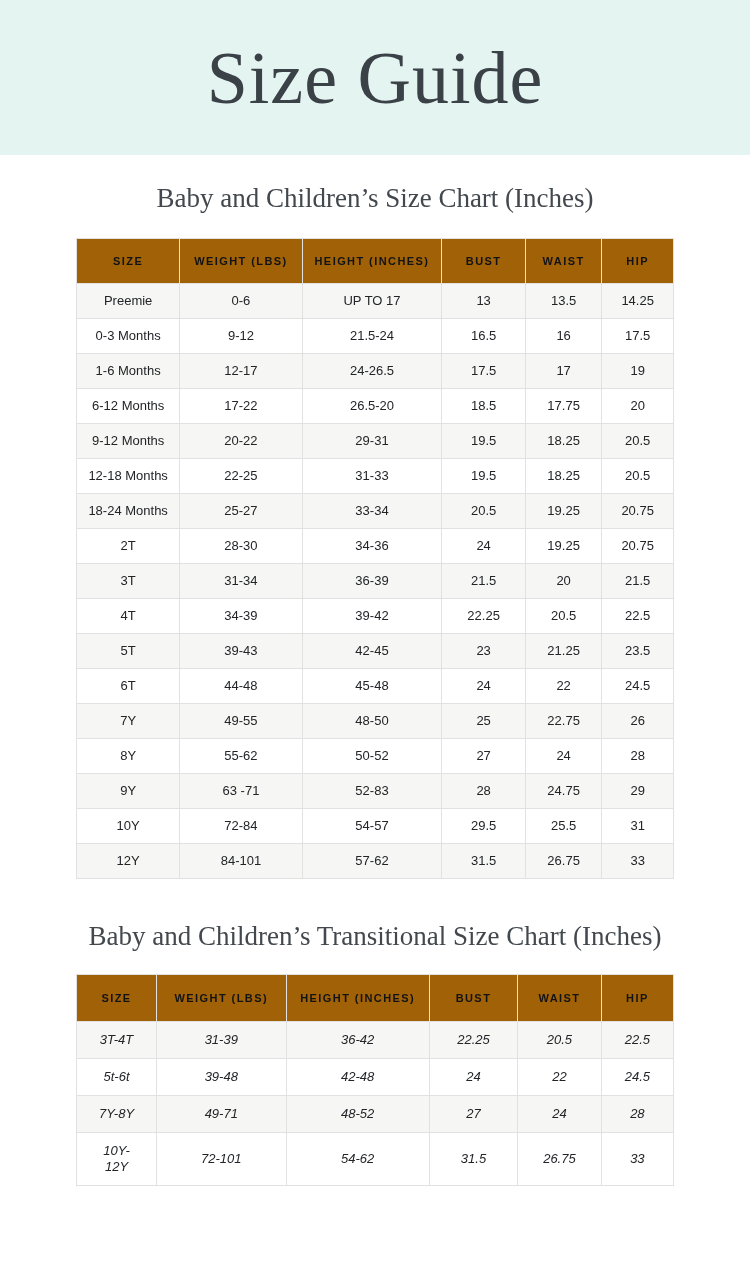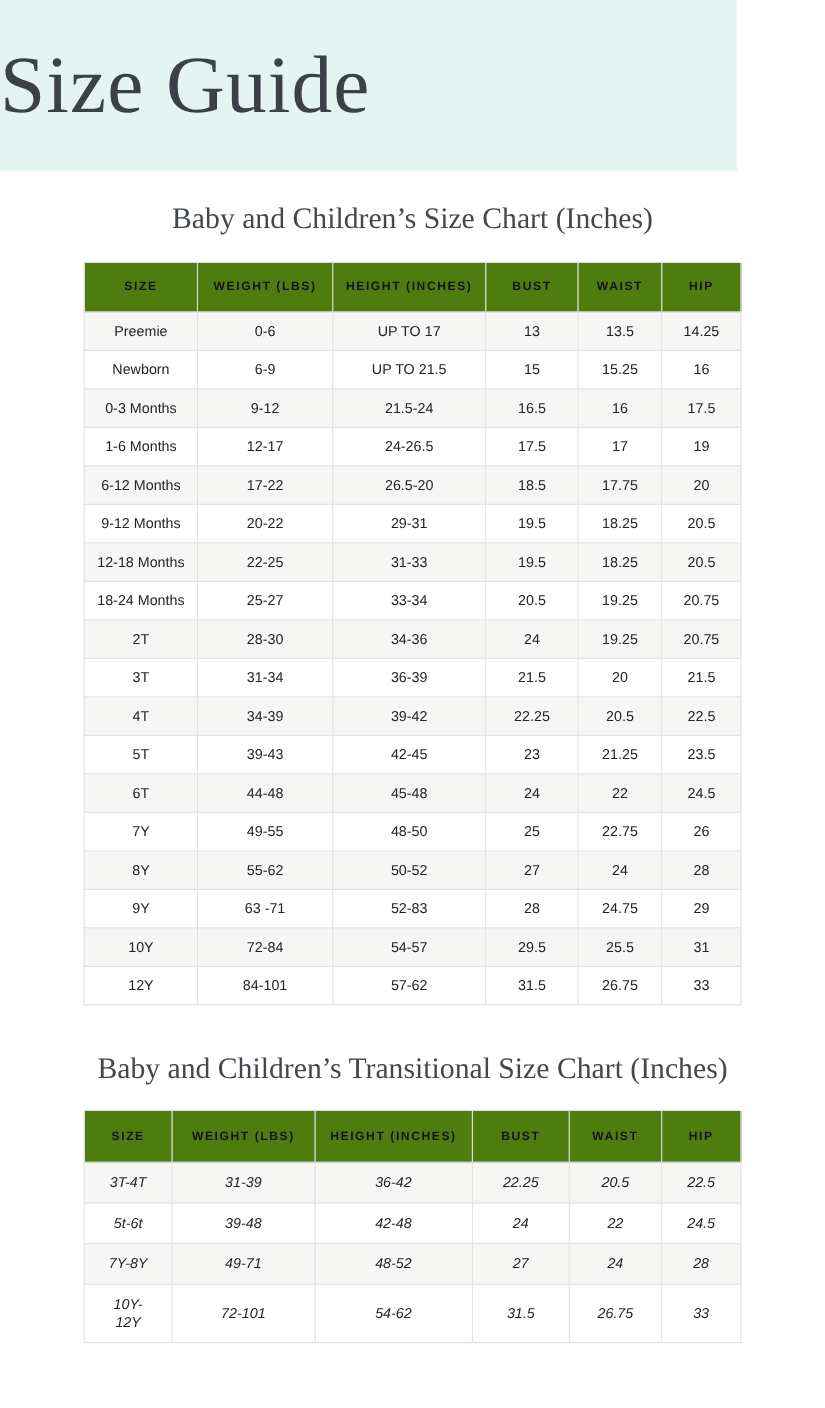--- a/index.html
+++ b/index.html
@@ -15,26 +15,26 @@
   *{box-sizing:border-box;}
   html,body{margin:0;padding:0;}
   body{
     width:750px;
     min-height:1280px;
     background:var(--page-bg);
     font-family:"Liberation Sans",sans-serif;
     -webkit-font-smoothing:antialiased;
   }
   .banner{
-    width:670px;
+    width:750px;
     height:155px;
     background:var(--banner-bg);
     display:flex;
     align-items:center;
-    justify-content:flex-start;
+    justify-content:center;
   }
   .page-title{
     margin:0;
     font-family:"Liberation Serif","DejaVu Serif",serif;
     font-weight:400;
     font-size:74px;
     letter-spacing:1px;
     color:var(--title-text);
     line-height:1;
   }
@@ -62,21 +62,21 @@
     border:1px solid var(--table-border);
     text-align:center;
     vertical-align:middle;
   }
   .size-table th{
     font-size:11px;
     font-weight:700;
     letter-spacing:0.13em;
     color:var(--header-text);
     padding:16px 3px;
-    background:#4d7c0f;
+    background:#a16207;
     white-space:nowrap;
   }
   .size-table td{
     font-size:13px;
     line-height:16px;
     color:var(--cell-text);
     padding:9px 3px;
   }
   .size-table tbody tr:nth-child(odd){
     background:var(--row-stripe);
@@ -123,28 +123,20 @@
       <tbody>
           <tr>
             <td>Preemie</td>
             <td>0-6</td>
             <td>UP TO 17</td>
             <td>13</td>
             <td>13.5</td>
             <td>14.25</td>
           </tr>
           <tr>
-            <td>Newborn</td>
-            <td>6-9</td>
-            <td>UP TO 21.5</td>
-            <td>15</td>
-            <td>15.25</td>
-            <td>16</td>
-          </tr>
-          <tr>
             <td>0-3 Months</td>
             <td>9-12</td>
             <td>21.5-24</td>
             <td>16.5</td>
             <td>16</td>
             <td>17.5</td>
           </tr>
           <tr>
             <td>1-6 Months</td>
             <td>12-17</td>

